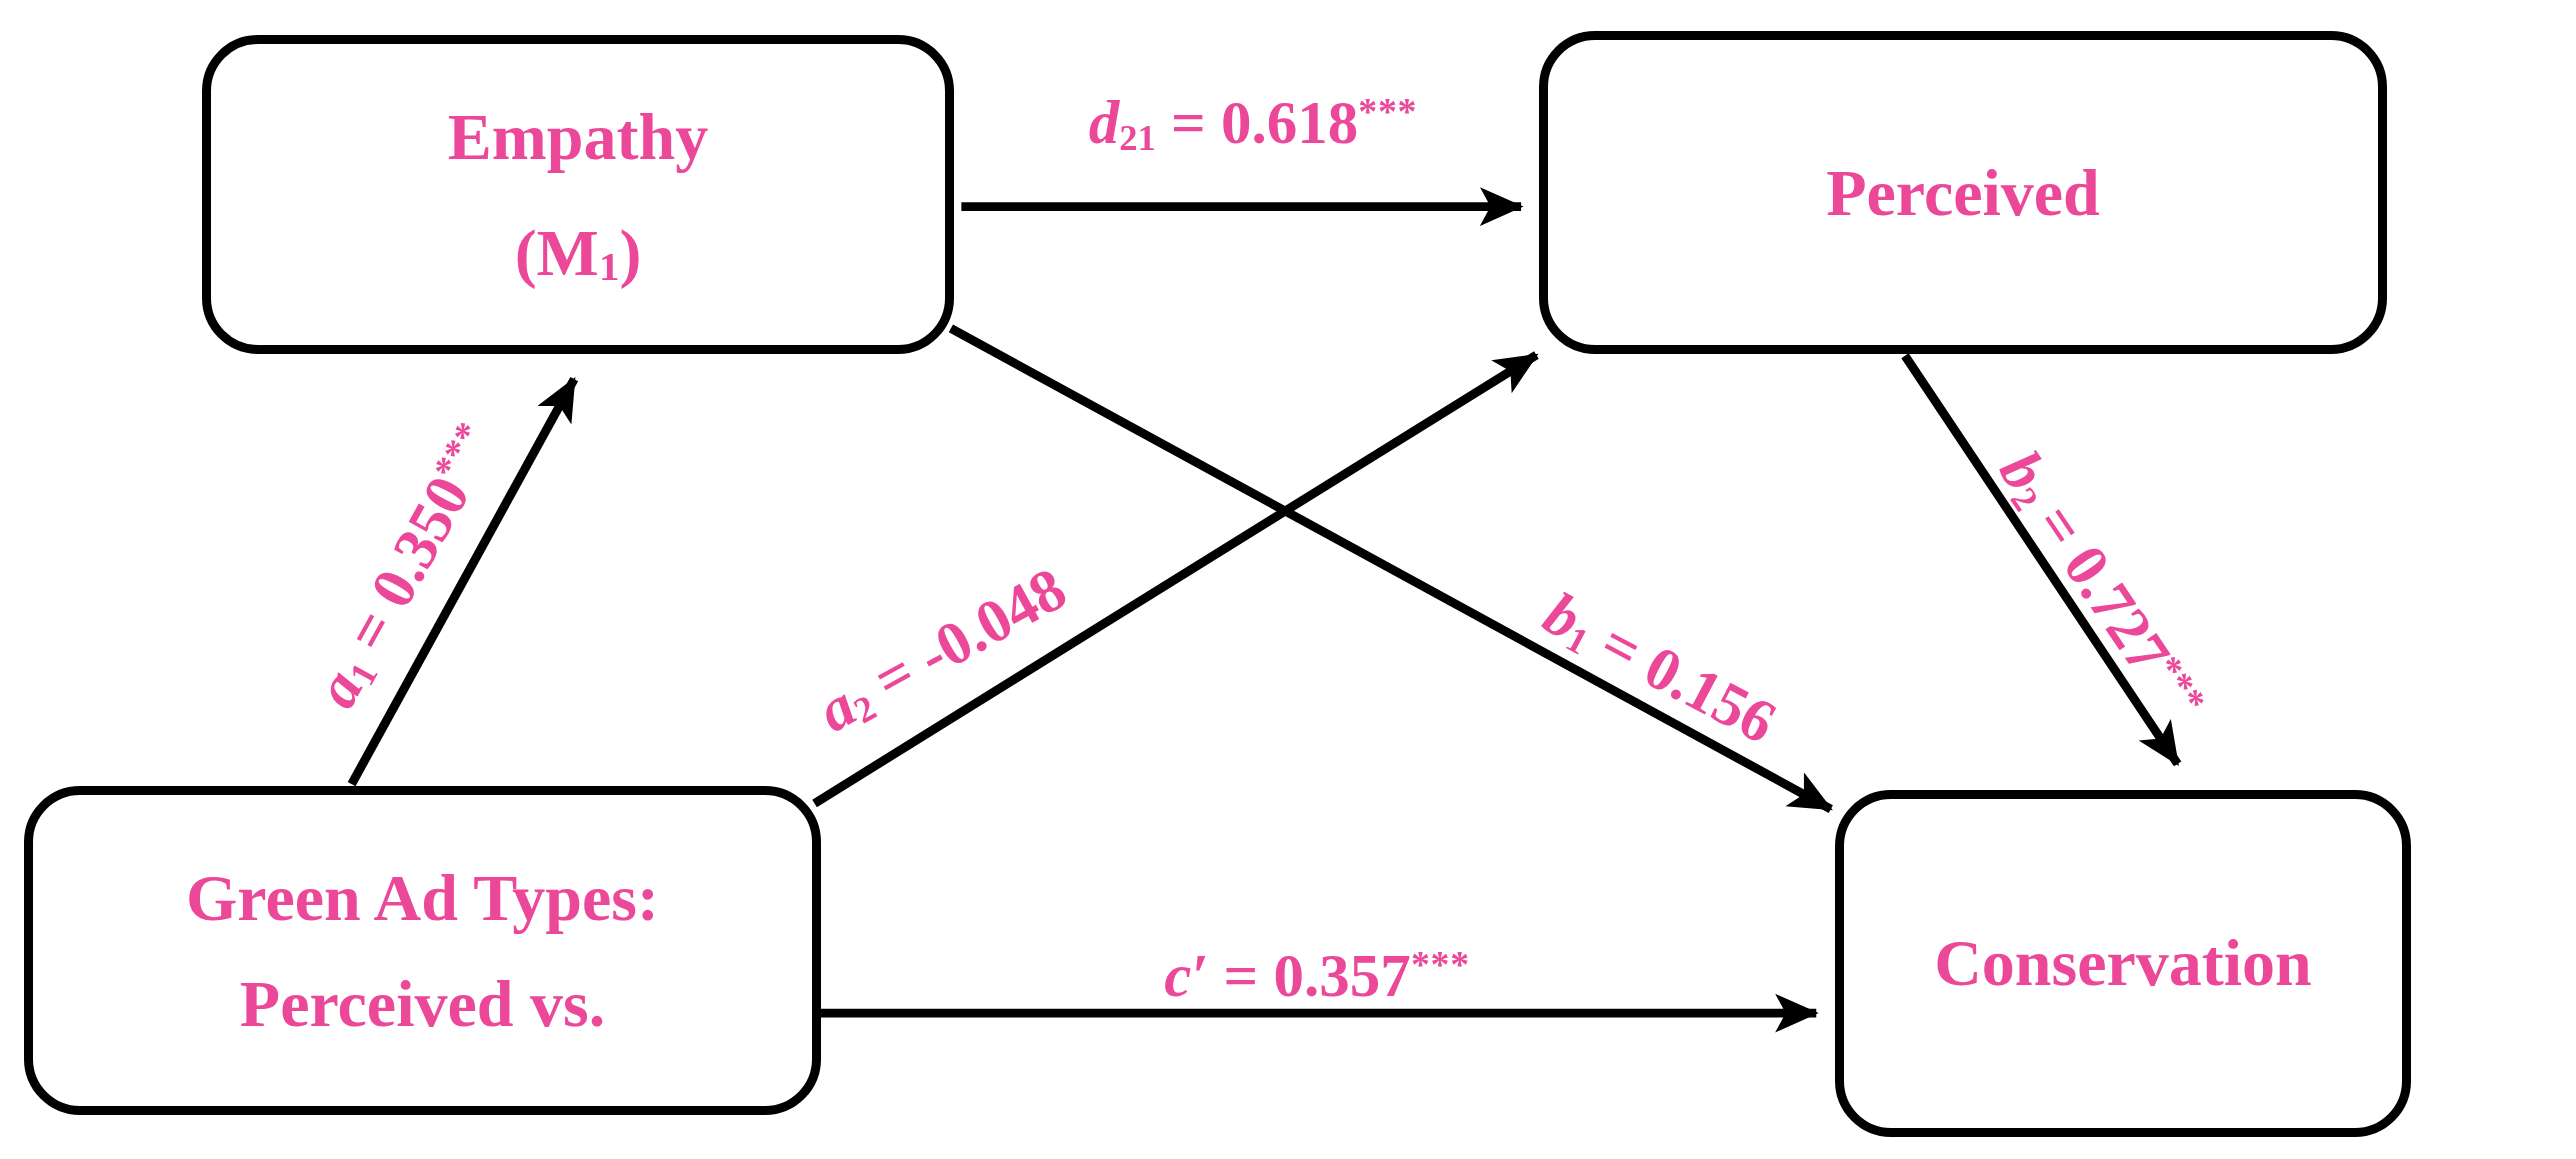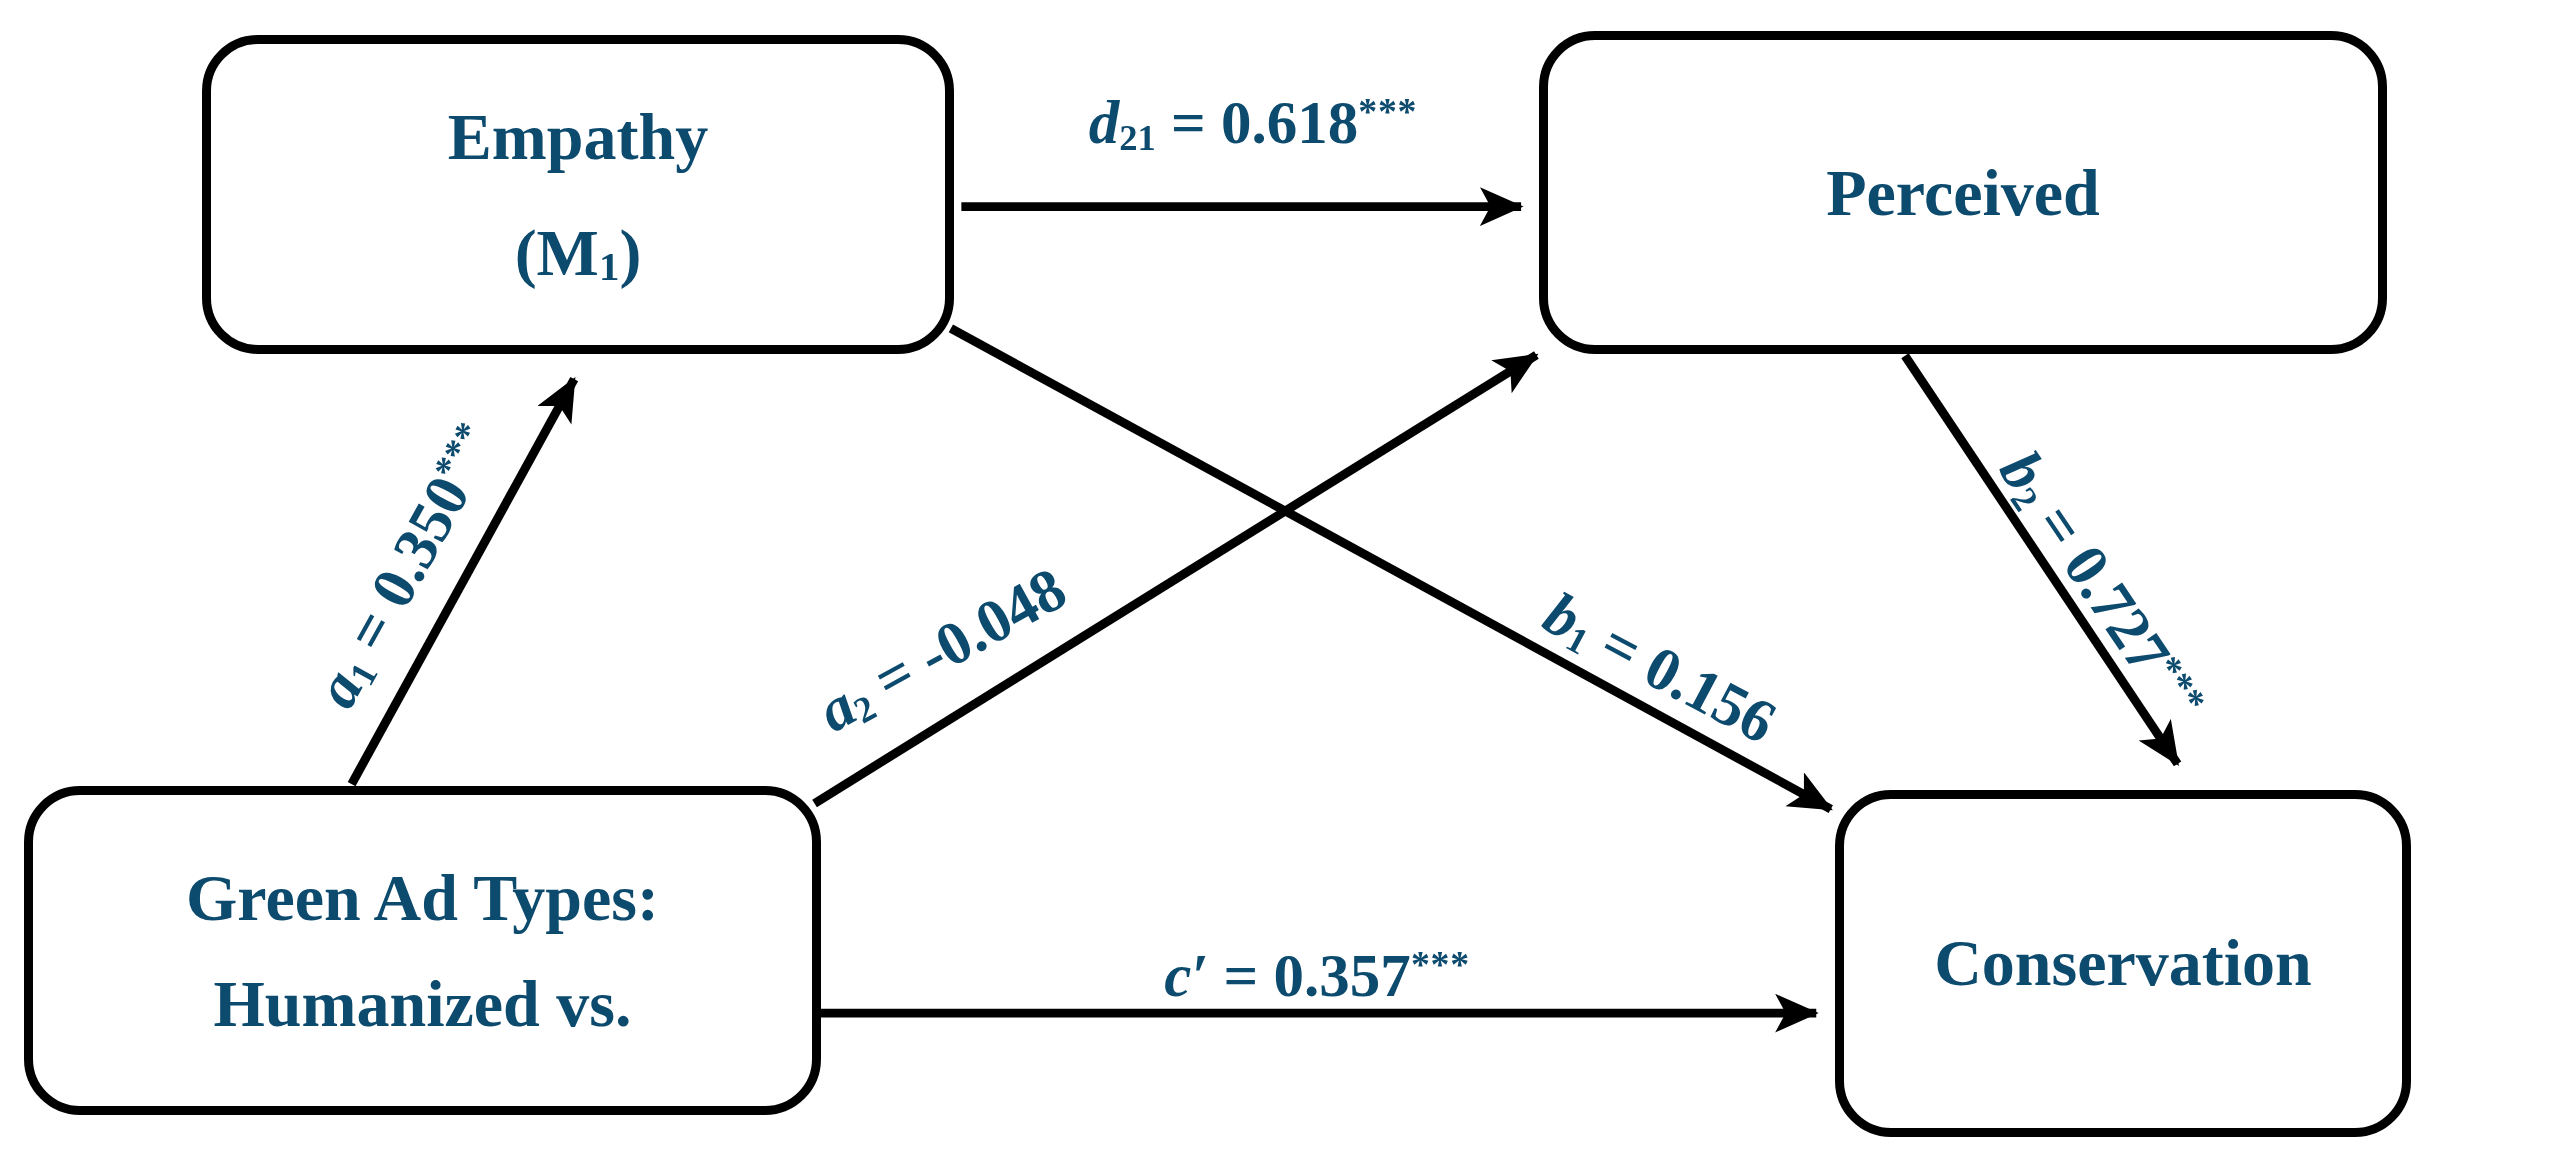--- a/index.html
+++ b/index.html
@@ -3,21 +3,21 @@
 <meta charset="utf-8">
 <style>
   html,body{margin:0;padding:0;background:#ffffff;}
   .canvas{
     position:relative;
     width:2576px;height:1160px;
     background:#ffffff;
     overflow:hidden;
     font-family:"Liberation Serif","DejaVu Serif",serif;
     font-weight:700;
-    color:#0c4a6e;
+    color:#ec4899;
   }
   .arrows{position:absolute;left:0;top:0;width:2576px;height:1160px;}
   .box{
     position:absolute;
     box-sizing:border-box;
     border:9px solid #000000;
     border-radius:56px;
     background:#ffffff;
     display:flex;
     flex-direction:column;
@@ -63,21 +63,21 @@
     <div><span>Empathy</span></div>
     <div><span>(M</span><sub>1</sub><span>)</span></div>
   </div>
 
   <div class="box" style="left:1539px;top:31px;width:848px;height:323px;line-height:1.75;">
     <div><span>Perceived</span></div>
   </div>
 
   <div class="box" style="left:24px;top:786px;width:797px;height:329px;line-height:1.6;">
     <div><span>Green Ad Types:</span></div>
-    <div><span>Humanized vs.</span></div>
+    <div><span>Perceived vs.</span></div>
   </div>
 
   <div class="box" style="left:1835px;top:790px;width:576px;height:347px;line-height:1.65;">
     <div><span>Conservation</span></div>
   </div>
 
   <div class="plabel" style="left:1253px;top:123px;">
     <span class="pvar">d</span><sub class="psub">21</sub><span> = 0.618</span><sup class="pstars">***</sup>
   </div>
 

